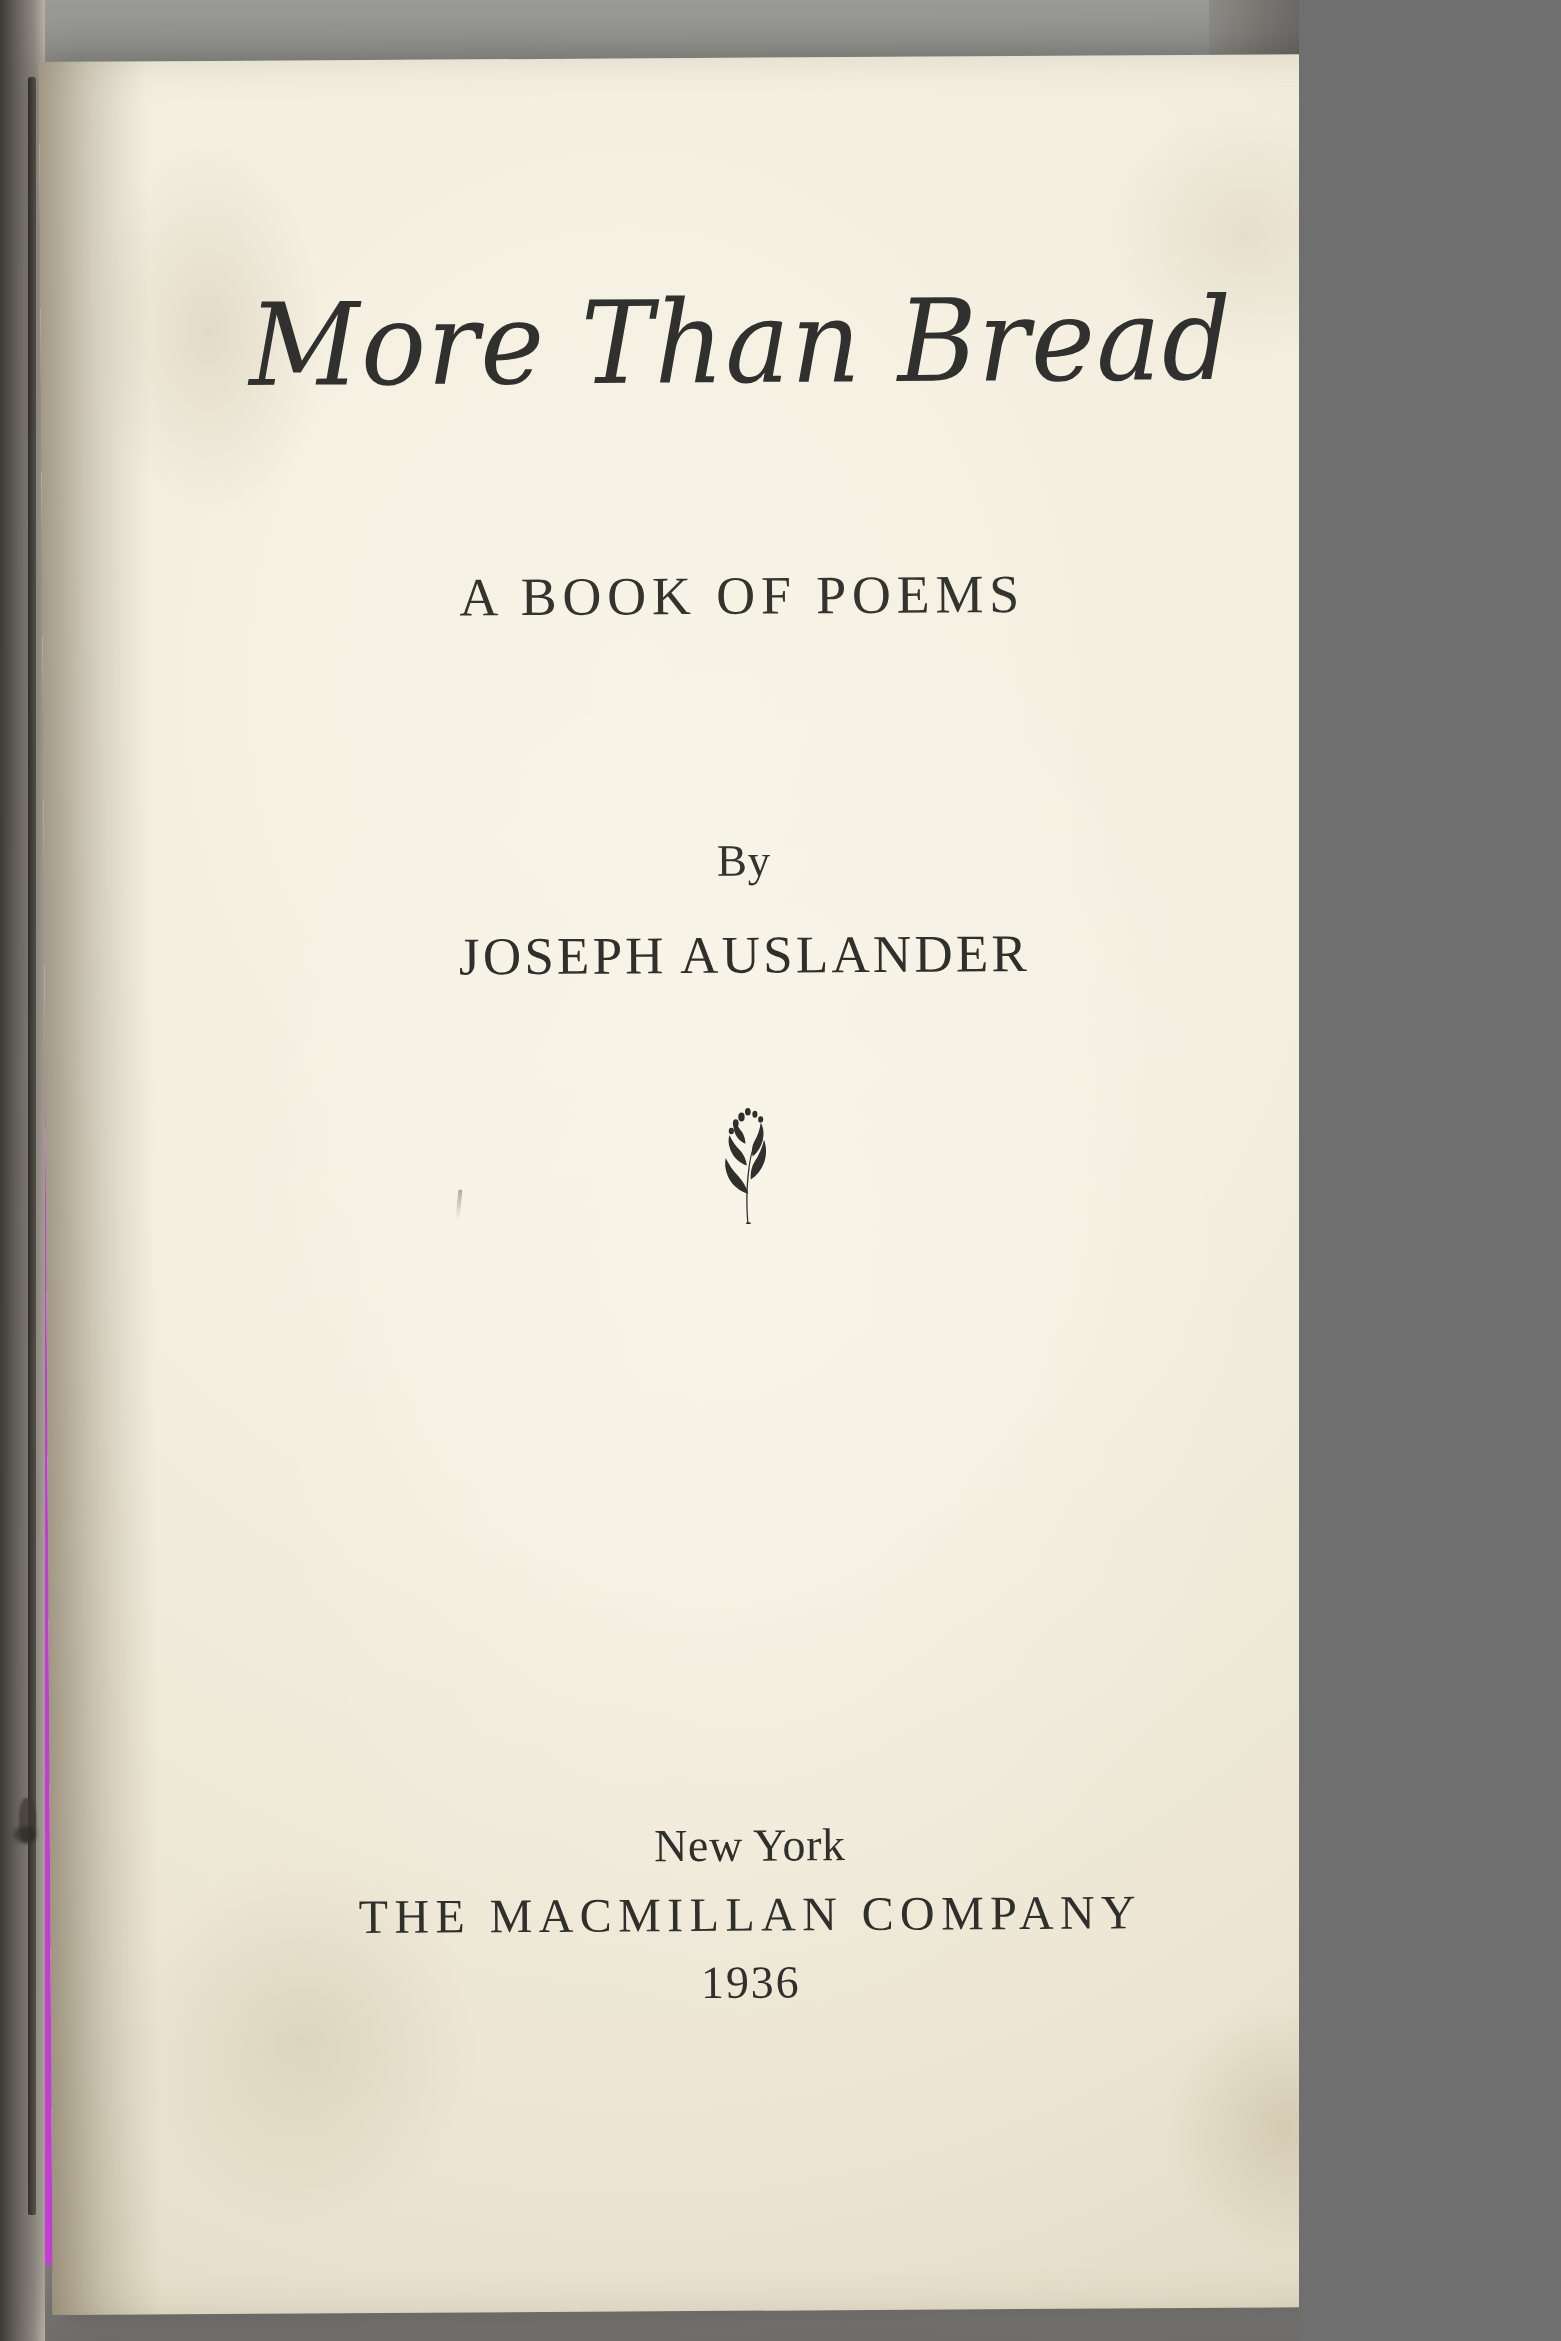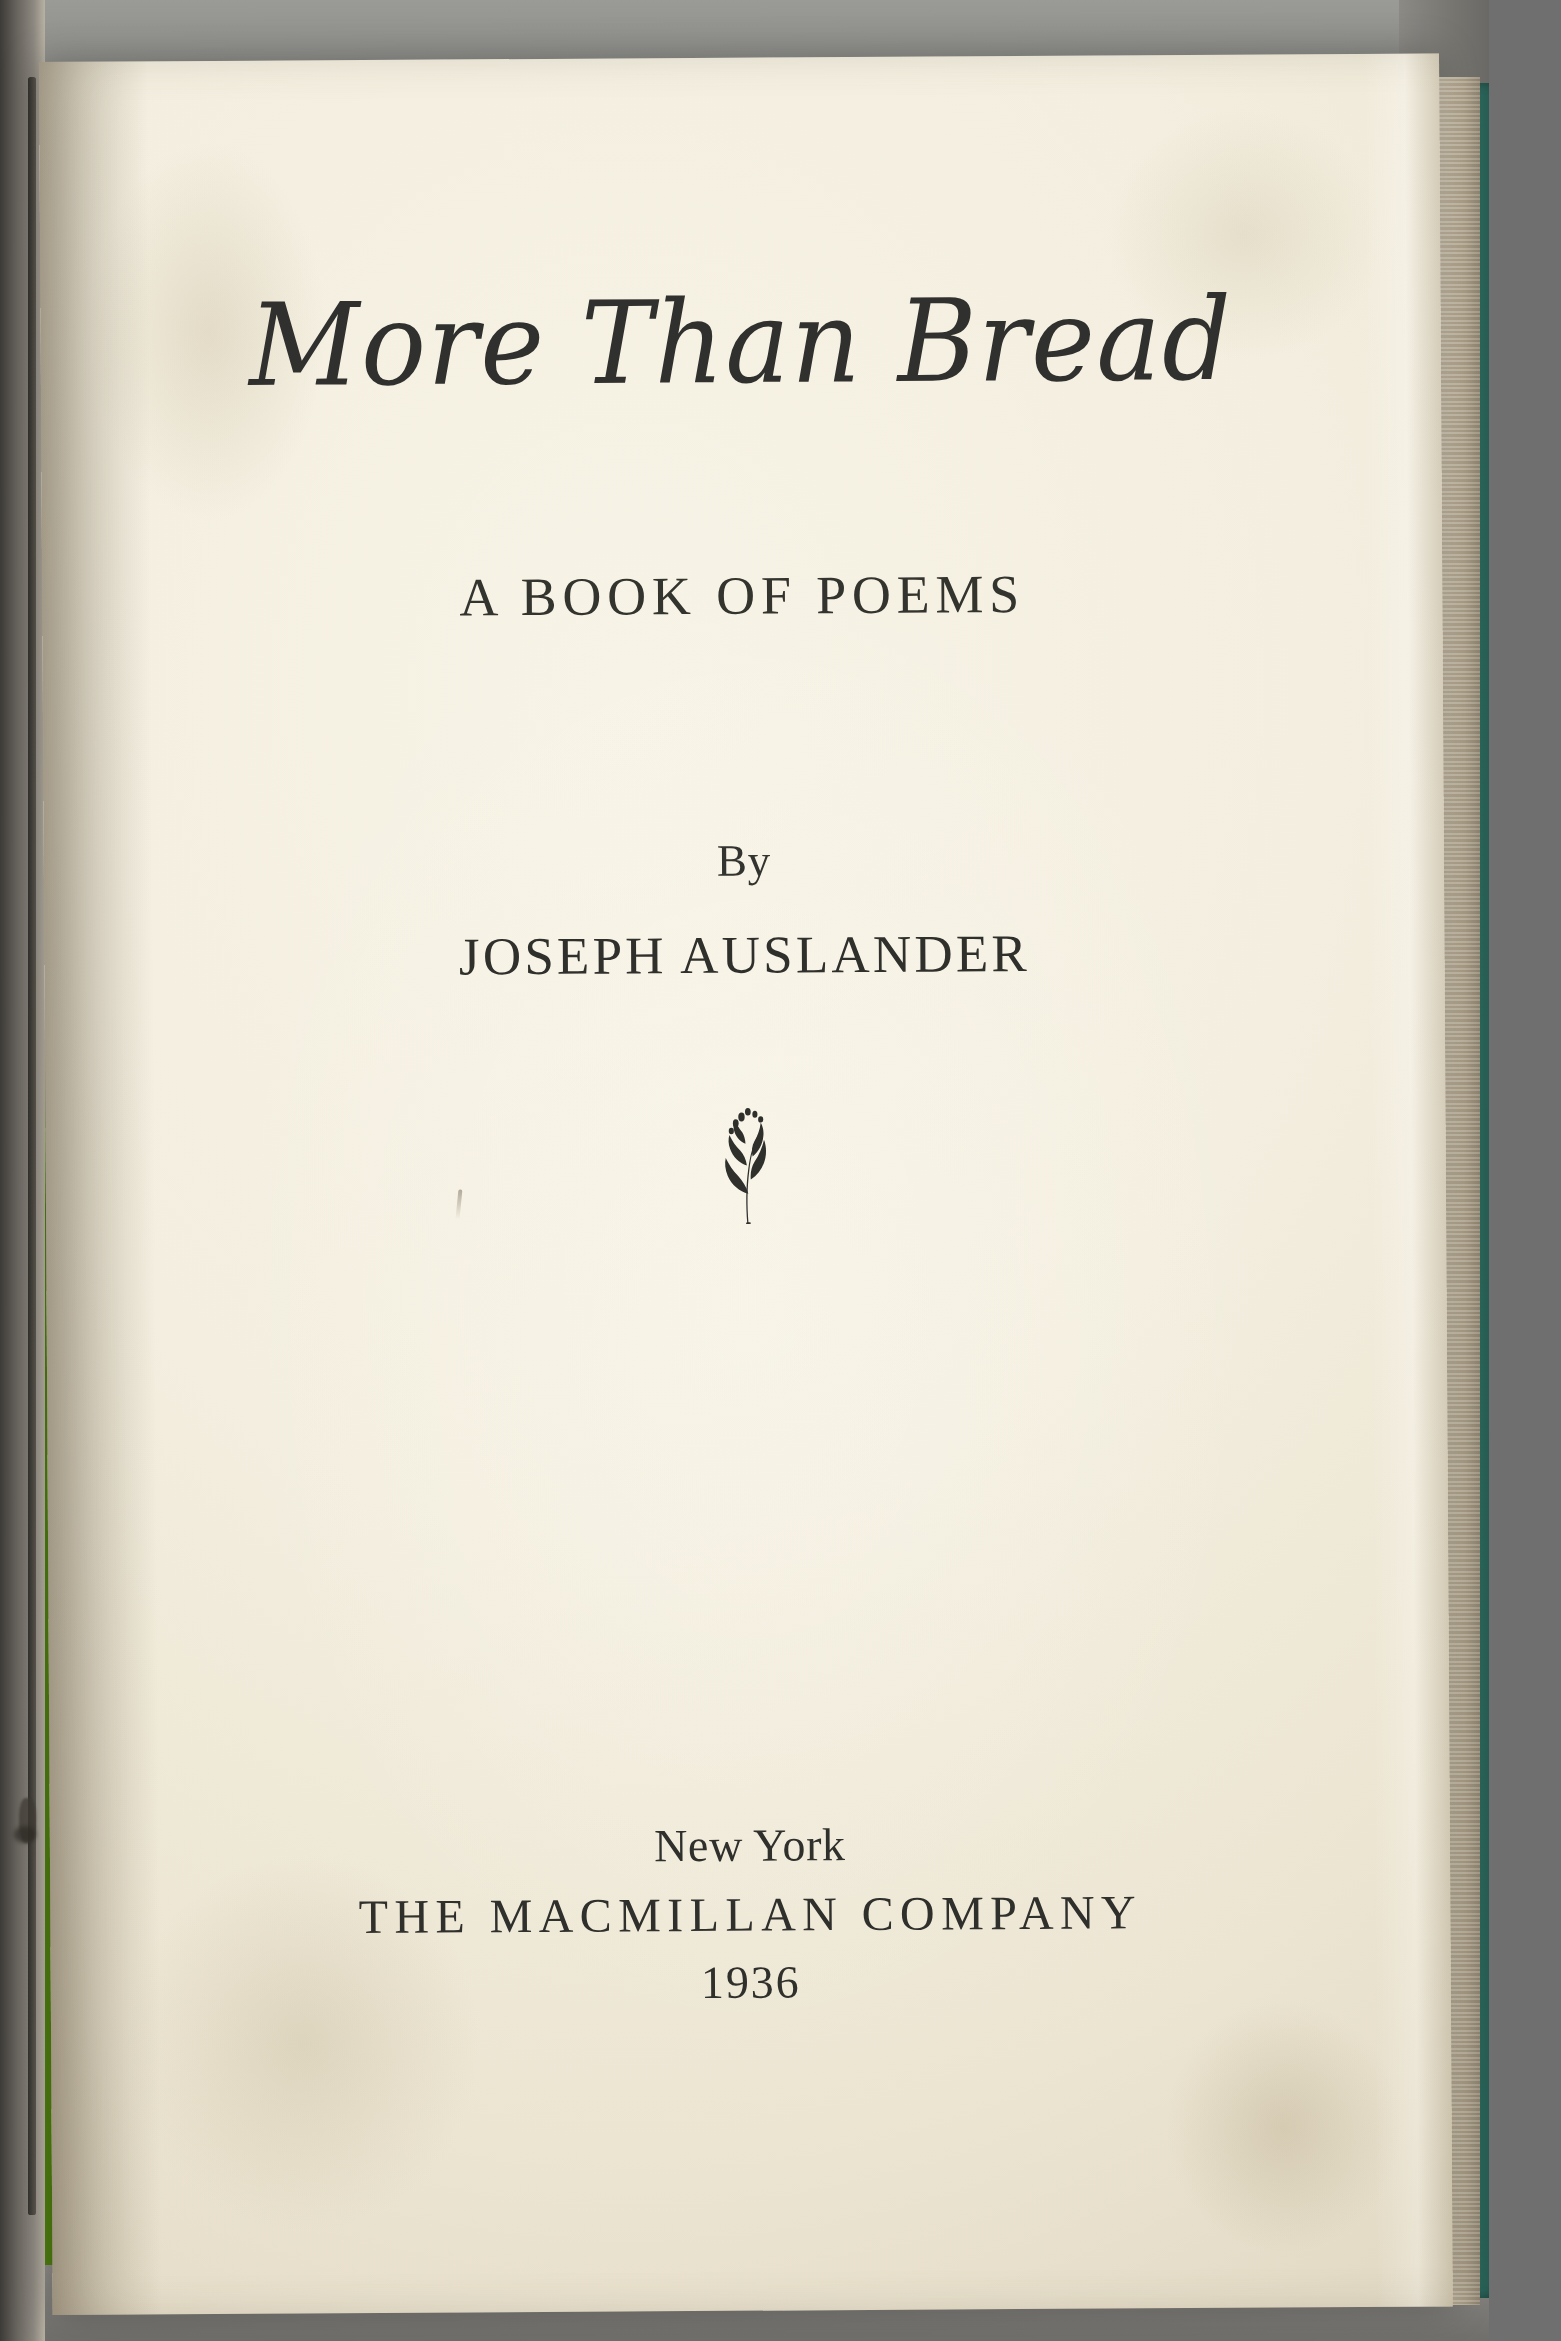--- a/index.html
+++ b/index.html
@@ -10,23 +10,23 @@
   body {
     width: 1561px;
     height: 2342px;
     overflow: hidden;
     font-family: "Liberation Serif", serif;
   }
 
   
   #photo {
     position: relative;
-    width: 1489px;
+    width: 1299px;
     height: 2342px;
-    background: #4d7c0f;
+    background: #d946ef;
     overflow: hidden;
   }
 
   
   .gutter-dark {
     position: absolute;
     left: 0;
     top: 0;
     width: 45px;
     height: 2342px;

